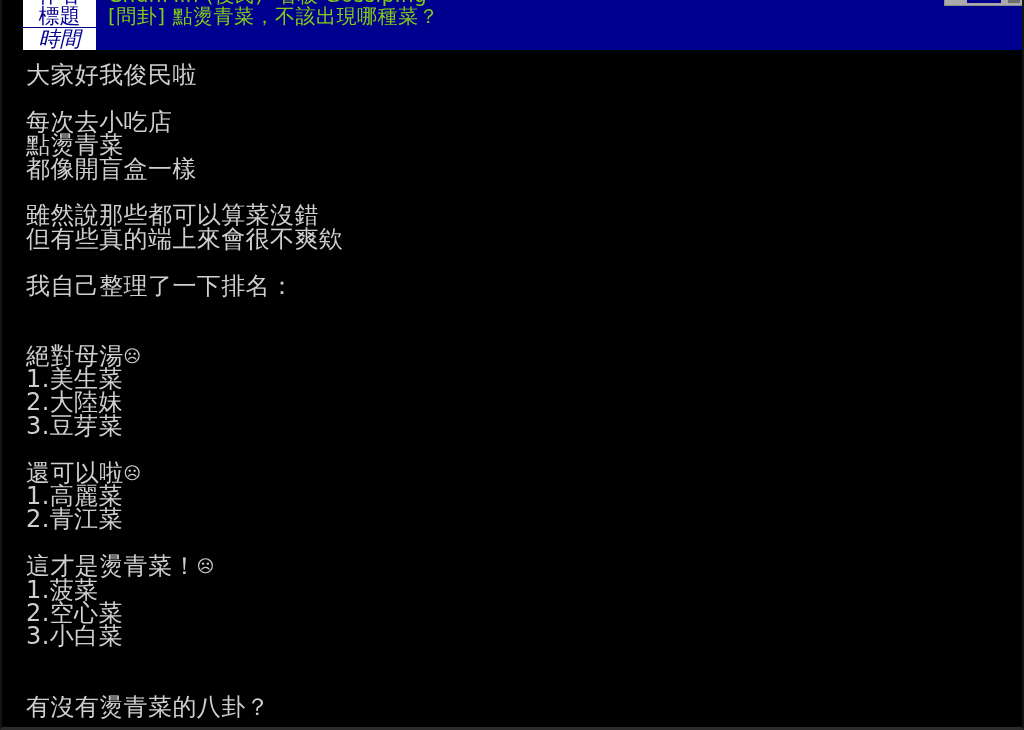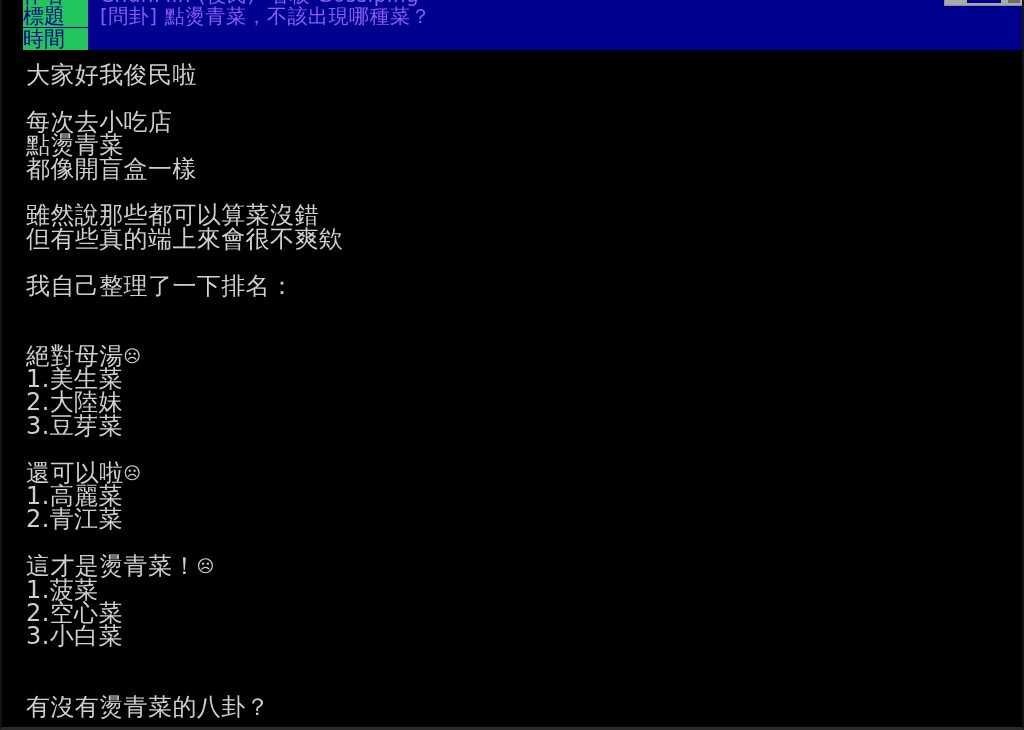--- a/index.html
+++ b/index.html
@@ -50,39 +50,39 @@
   .meta-row {
     position: absolute;
     left: 21px;
     height: 23px;
     display: flex;
     align-items: center;
     white-space: nowrap;
   }
   .meta-row.row-clipped { top: -17px; }
   .meta-row.row-title   { top: 4px;  }
-  .meta-row.row-time    { top: 27px; }
+  .meta-row.row-time    { top: 27px; font-style: italic; }
 
   .meta-label {
     display: inline-block;
-    width: 65px;
+    width: 73px;
     height: 22px;
     line-height: 22px;
-    background: #22c55e;
+    background: #ffffff;
     color: #00008f;
     font-family: "DejaVu Sans", "Liberation Sans", sans-serif;
     font-size: 21px;
     letter-spacing: 0px;
-    text-align: left;
+    text-align: center;
     box-sizing: border-box;
   }
   .meta-value {
     display: inline-block;
     margin-left: 12px;
-    color: #8b5cf6;
+    color: #84cc16;
     font-size: 20px;
     line-height: 22px;
     letter-spacing: 0.5px;
     white-space: pre;
   }
   .meta-value.mono {
     font-family: "DejaVu Sans Mono", "Liberation Mono", monospace;
     font-size: 19px;
     letter-spacing: 1.2px;
   }

